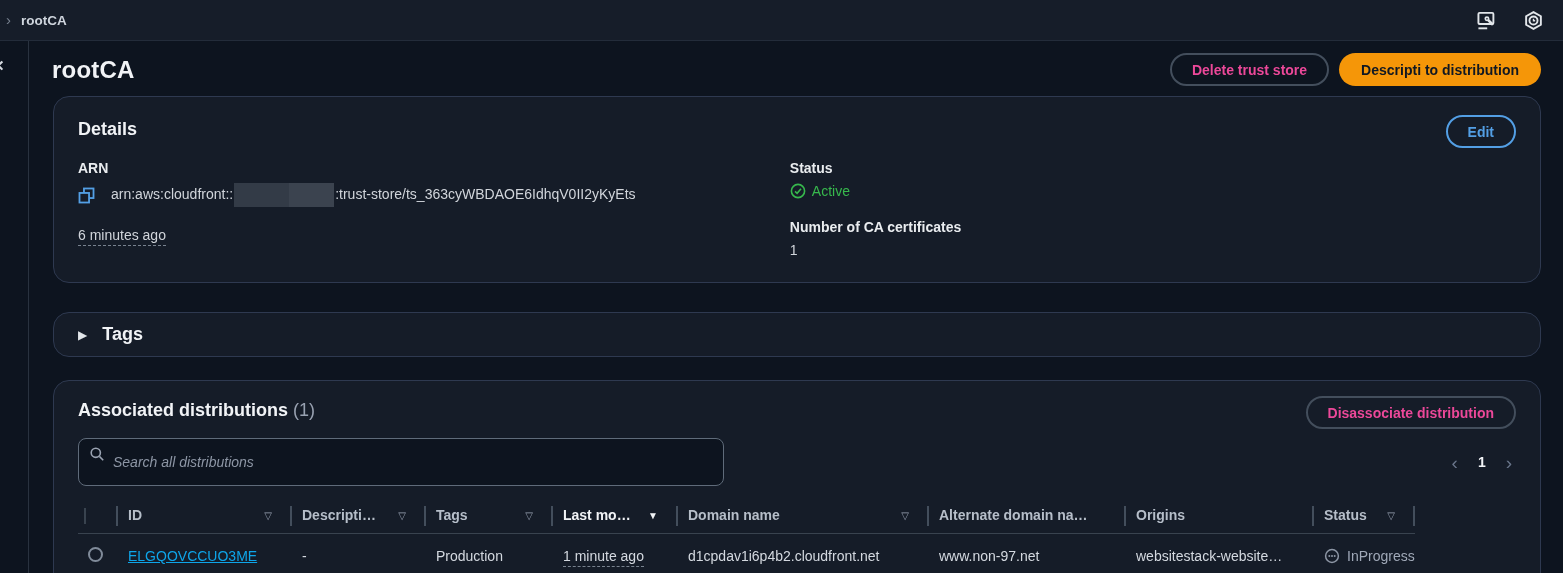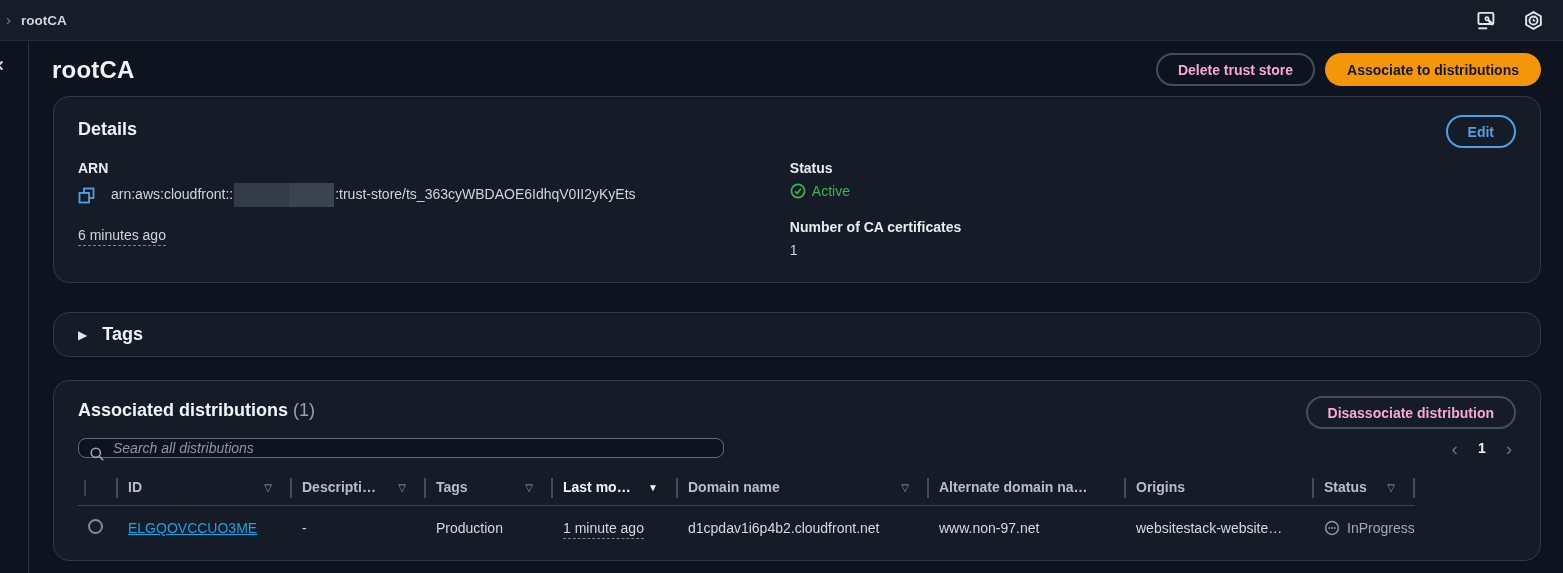--- a/index.html
+++ b/index.html
@@ -32,21 +32,21 @@
   .main { position:absolute; top:41px; left:29px; right:0; bottom:0; padding:0 22px 0 23px; }
   .page-header { display:flex; align-items:center; justify-content:space-between; margin:12px 0 10px 0; }
   .page-title { font-size:24px; font-weight:700; color:#f1f3f6; letter-spacing:.2px; }
   .header-actions { display:flex; gap:10px; }
   .btn {
     height:33px; border-radius:17px; padding:0 20px; font-size:14px; font-weight:700;
     display:inline-flex; align-items:center; justify-content:center;
     background:transparent; border:2px solid transparent; cursor:pointer;
     font-family:"Liberation Sans", sans-serif;
   }
-  .btn-disabled { border-color:#434e5c; color:#f9a8d4; cursor:default; }
+  .btn-disabled { border-color:#434e5c; color:#ec4899; cursor:default; }
   .btn-primary  { background:#f59608; color:#101823; border:none; padding:0 22px; }
   .btn-outline-blue { border-color:#539fe5; color:#539fe5; }
   
   .container {
     background:#151c28; border:1px solid #2e3950; border-radius:16px;
     margin-left:1px; margin-right:0;
   }
   .details-container { padding:18px 24px 24px 24px; }
   .container-head { display:flex; align-items:flex-start; justify-content:space-between; }
   .container-title { font-size:18px; font-weight:700; color:#f1f3f6; padding-top:4px; }
@@ -66,21 +66,21 @@
   .status-line { display:flex; align-items:center; gap:6px; color:#37b84d; }
   
   .tags-container { margin-top:29px; padding:11px 24px; display:flex; align-items:center; gap:15px; cursor:pointer; }
   .expand-triangle { color:#e2e6ea; font-size:12px; }
   
   .dist-container { margin-top:23px; padding:15px 24px 10px 24px; }
   .toolbar-row { display:flex; align-items:center; justify-content:space-between; margin-top:9px; }
   .search-wrap { position:relative; width:646px; }
   .search-wrap svg { position:absolute; left:11px; top:8px; }
   .search-input {
-    width:100%; height:20px; background:#0d141f; border:1px solid #5f6b7a; border-radius:8px;
+    width:100%; height:48px; background:#0d141f; border:1px solid #5f6b7a; border-radius:8px;
     color:#d1d5db; padding:0 10px 0 34px; font-size:14px; outline:none;
     font-family:"Liberation Sans", sans-serif;
   }
   .search-input::placeholder { color:#8d96a5; font-style:italic; }
   .pagination { display:flex; align-items:center; gap:20px; font-size:14px; padding-right:4px; }
   .page-chevron { font-size:19px; color:#69758a; cursor:pointer; line-height:1; }
   .page-num { color:#f1f3f6; font-weight:700; cursor:pointer; }
   
   table { width:100%; border-collapse:collapse; table-layout:fixed; margin-top:13px; }
   th {
@@ -135,21 +135,21 @@
 <div class="left-rail">
   <span class="rail-close">✕</span>
 </div>
 
 <div class="main">
 
   <div class="page-header">
     <div class="page-title">rootCA</div>
     <div class="header-actions">
       <button class="btn btn-disabled">Delete trust store</button>
-      <button class="btn btn-primary">Associate to distributions</button>
+      <button class="btn btn-primary">Descripti to distribution</button>
     </div>
   </div>
 
   <div class="container details-container">
     <div class="container-head">
       <div class="container-title">Details</div>
       <button class="btn btn-outline-blue">Edit</button>
     </div>
     <div class="details-grid">
       <div>

